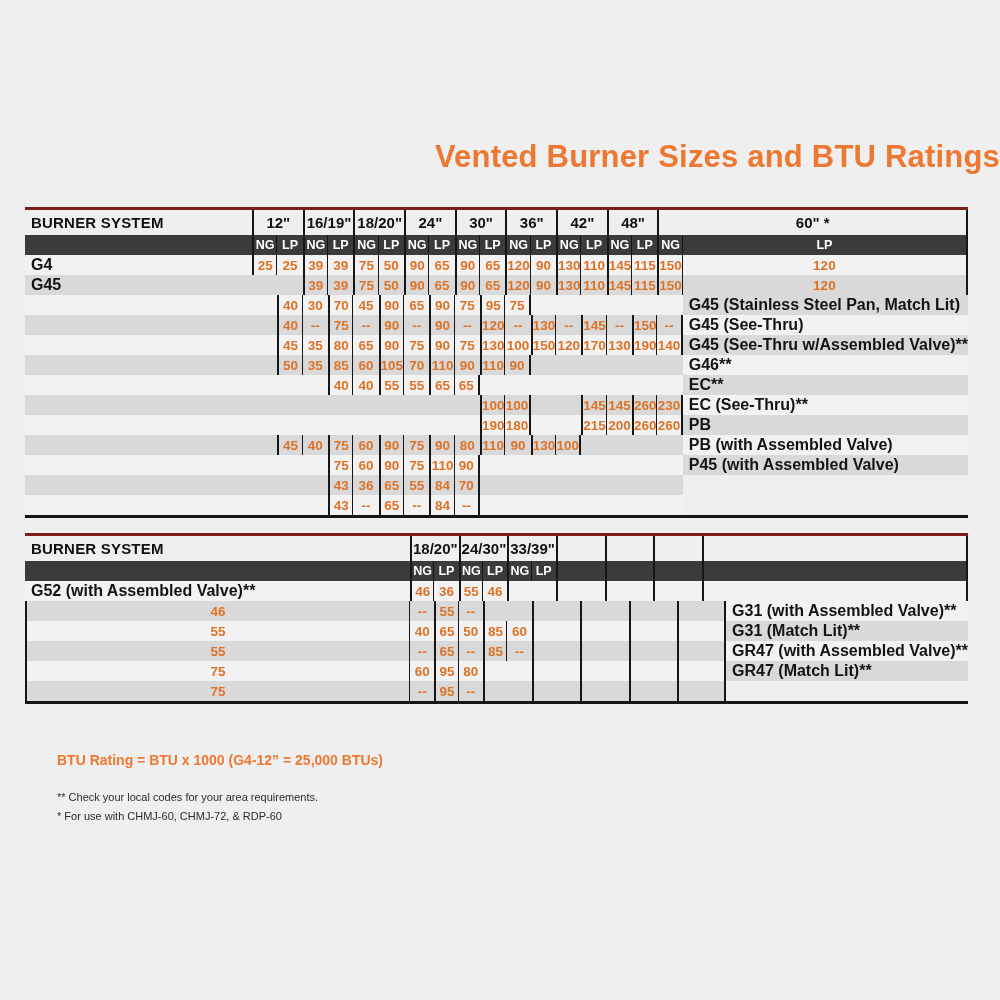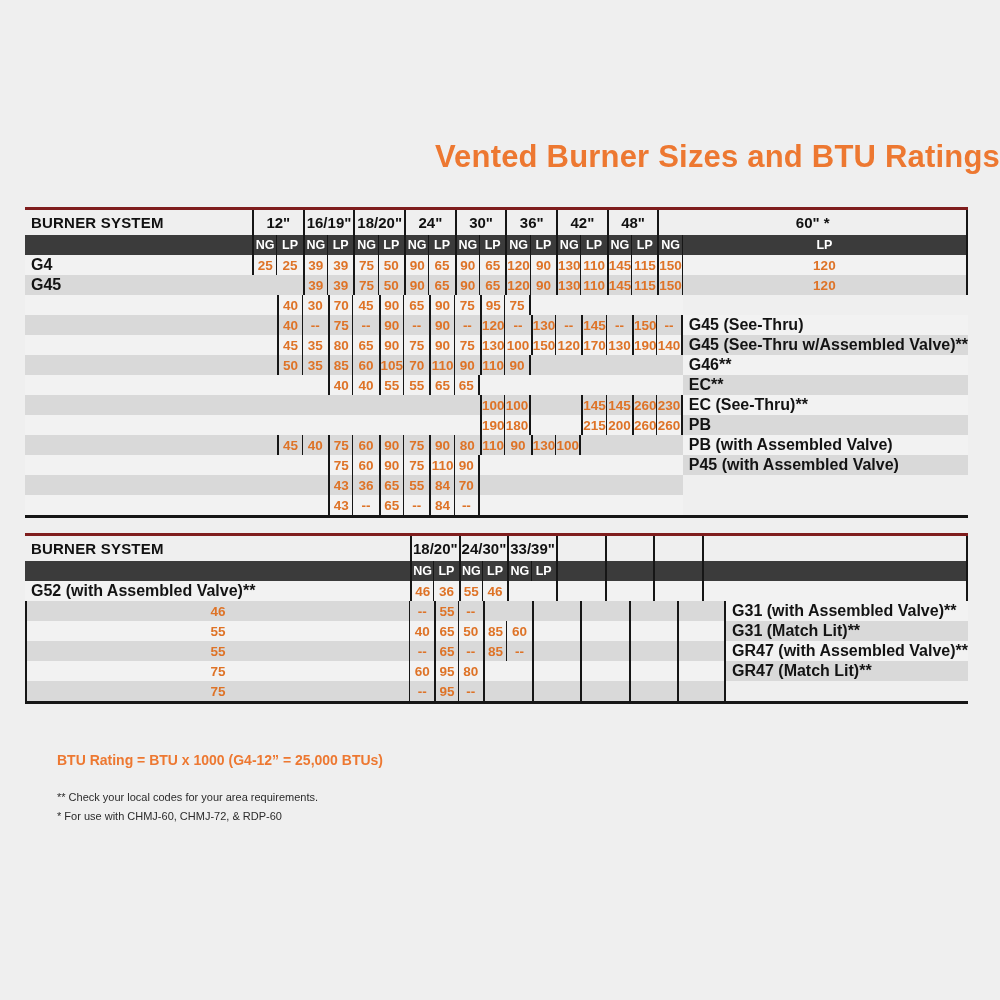--- a/index.html
+++ b/index.html
@@ -138,20 +138,21 @@
     <div class="c val bgl">45</div>
     <div class="c val gb-l div-r bgl">90</div>
     <div class="c val bgl">65</div>
     <div class="c val gb-l div-r bgl">90</div>
     <div class="c val bgl">75</div>
     <div class="c val gb-l div-r bgl">95</div>
     <div class="c val bgl gb-r">75</div>
     <div class="c sp span2 bgl"></div>
     <div class="c sp span2 bgl"></div>
     <div class="c sp span2 bgl"></div>
+    <div class="c lab bgd">G45 (Stainless Steel Pan, Match Lit)</div>
     <div class="c sp span2 bgd"></div>
     <div class="c val gb-l div-r bgd">40</div>
     <div class="c val bgd">--</div>
     <div class="c val gb-l div-r bgd">75</div>
     <div class="c val bgd">--</div>
     <div class="c val gb-l div-r bgd">90</div>
     <div class="c val bgd">--</div>
     <div class="c val gb-l div-r bgd">90</div>
     <div class="c val bgd">--</div>
     <div class="c val gb-l div-r bgd">120</div>

